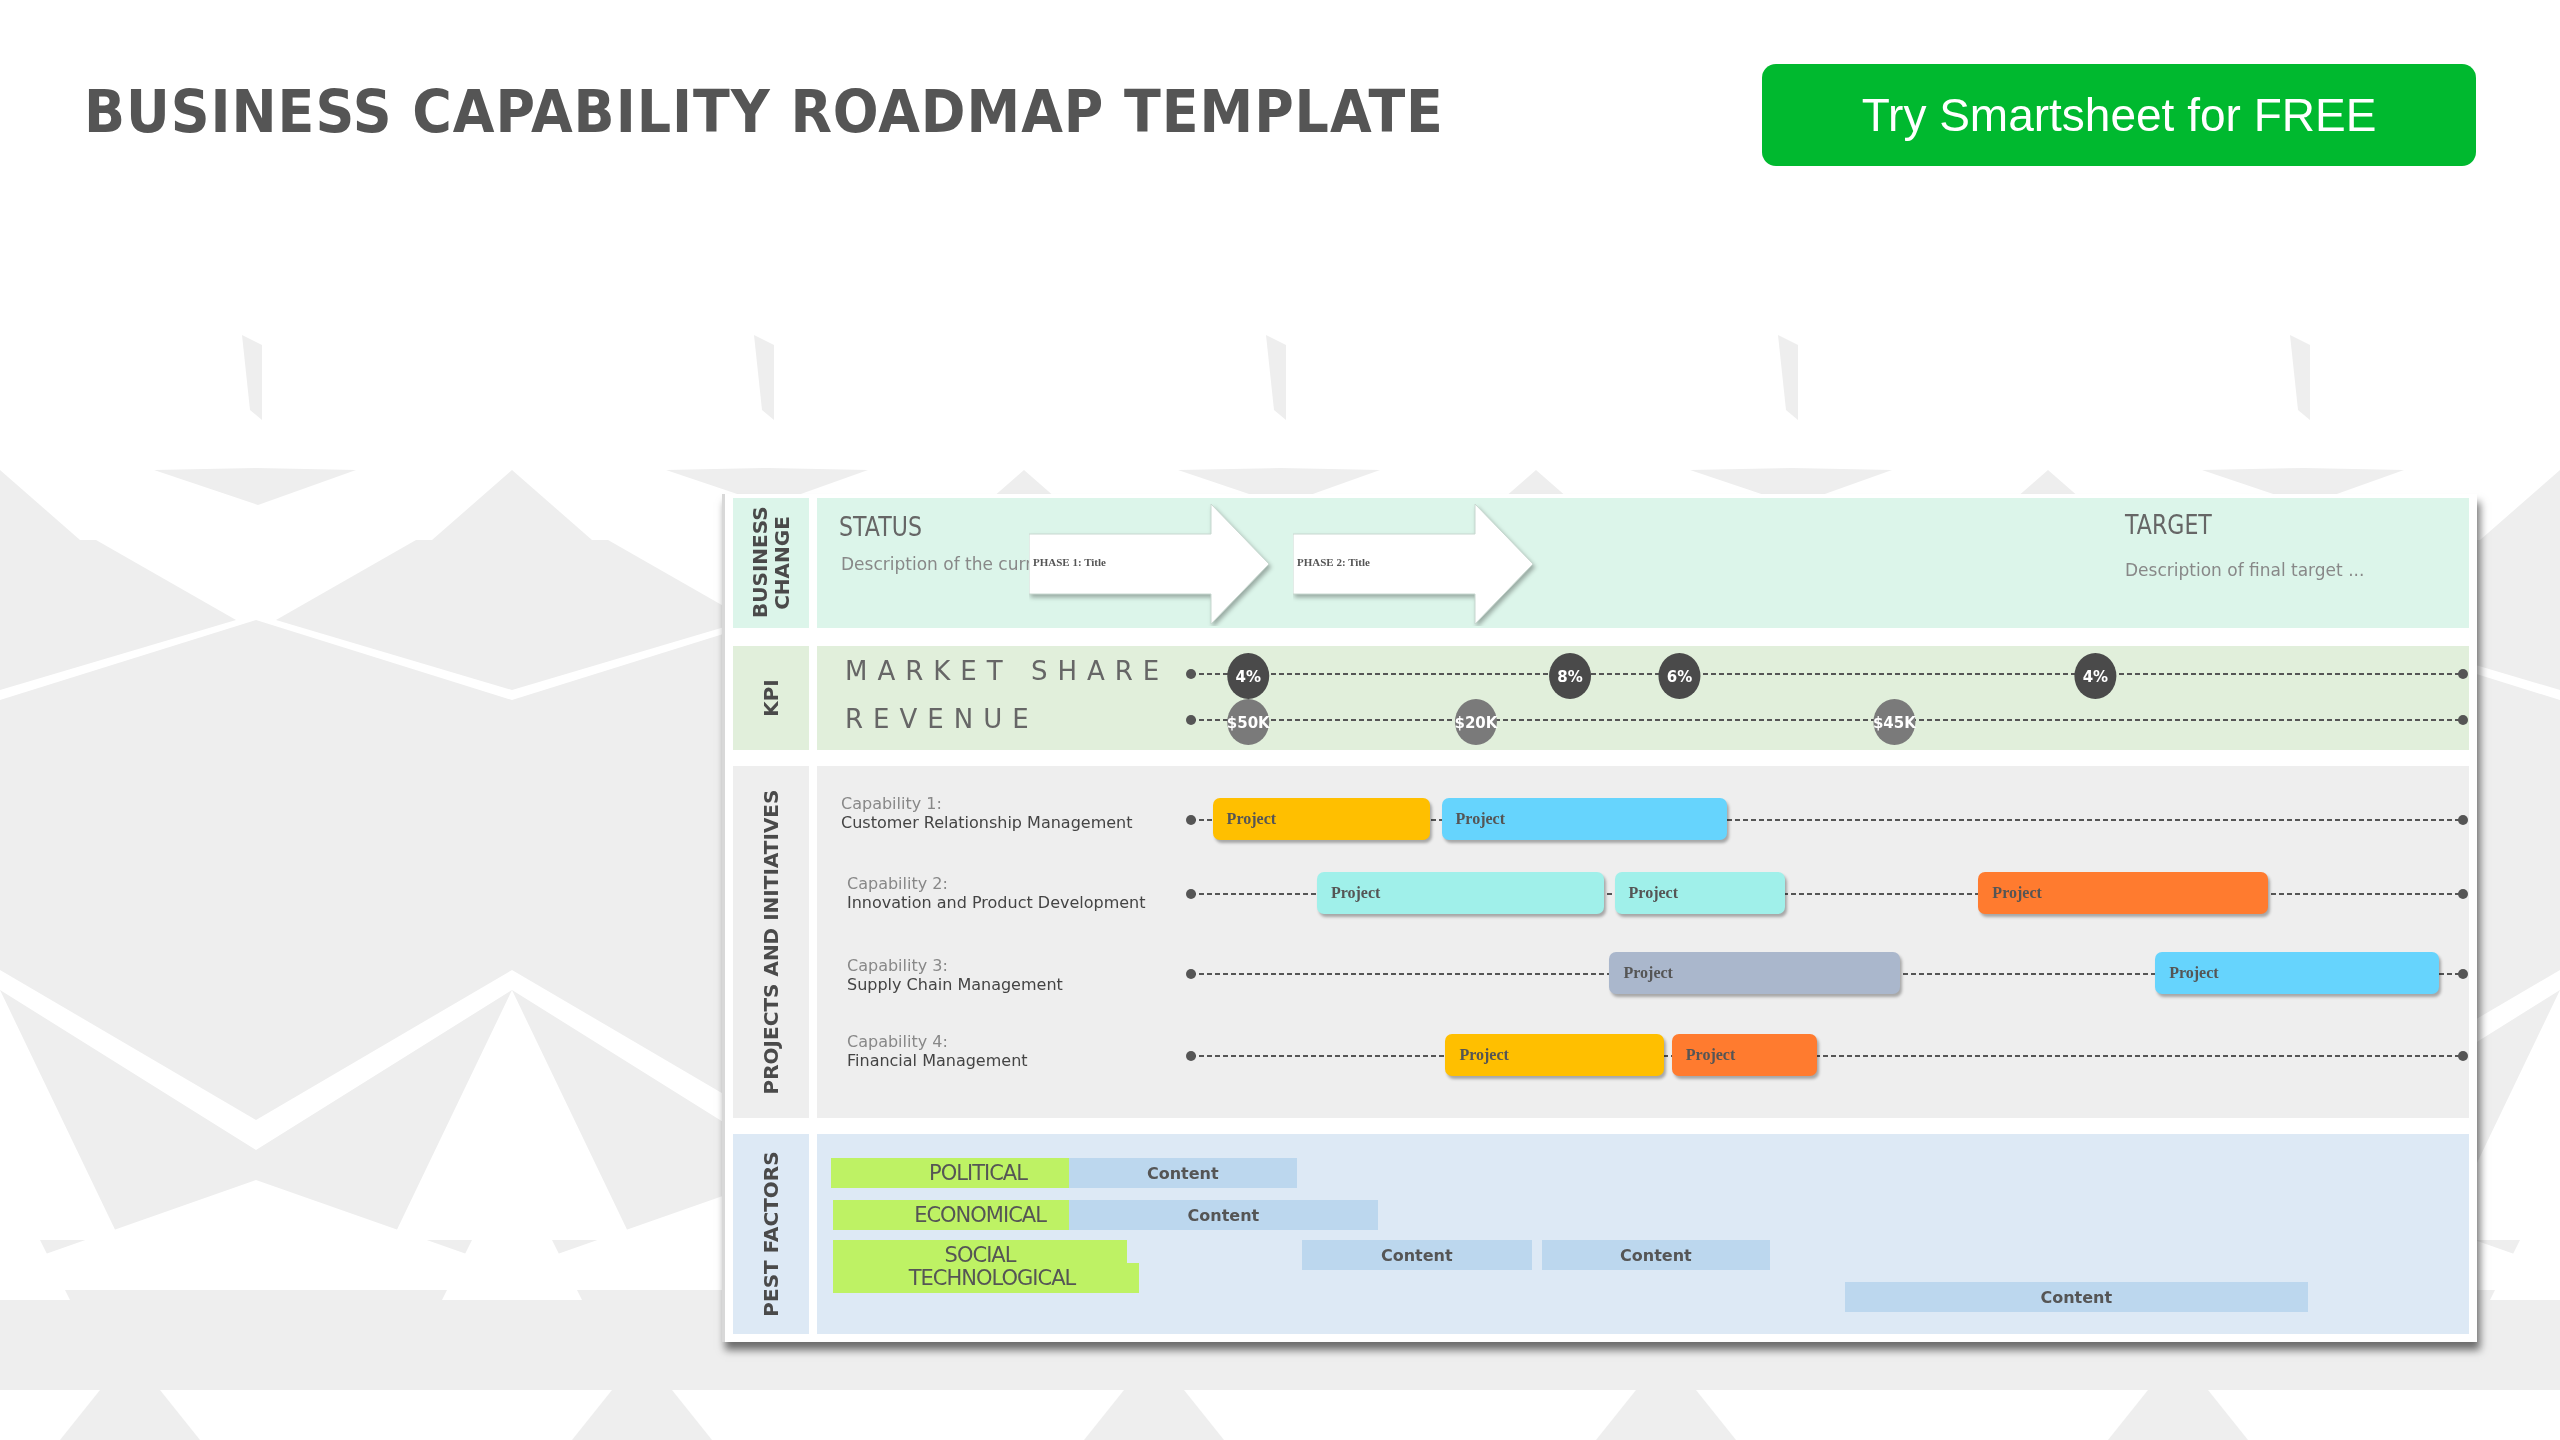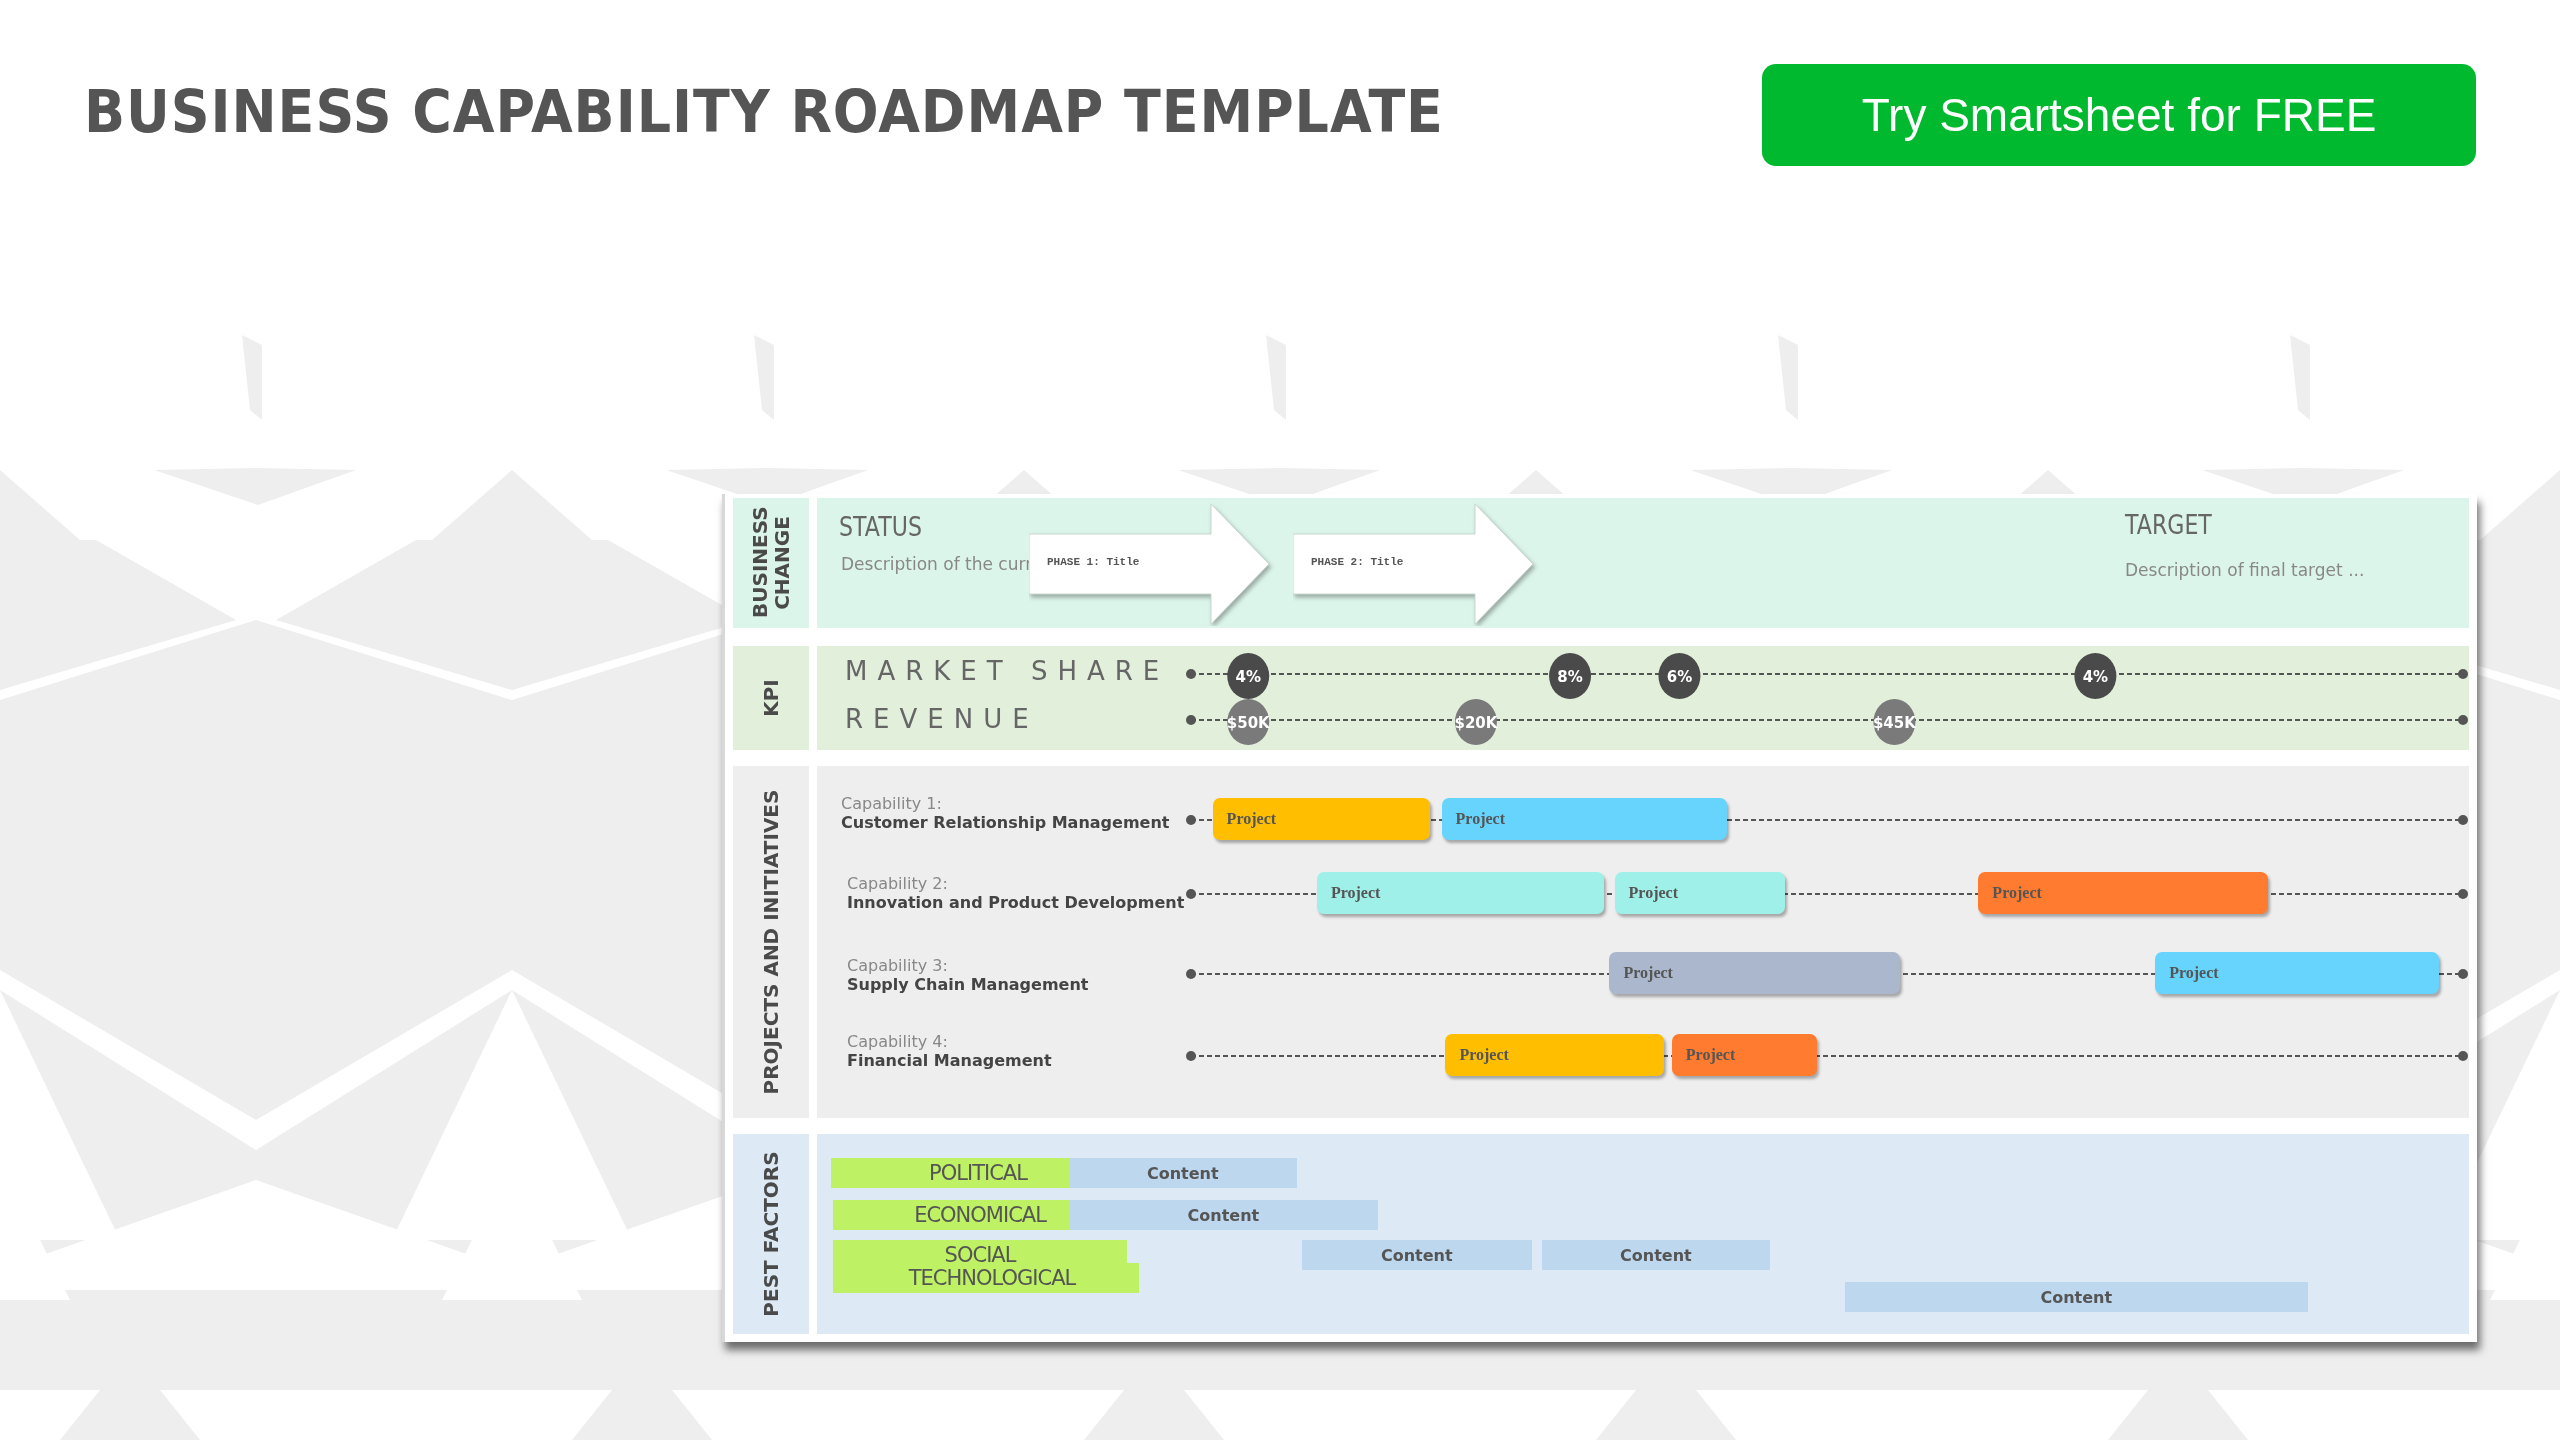--- a/index.html
+++ b/index.html
@@ -55,33 +55,33 @@
   .status-title, .target-title {
     position:absolute; font-size:26px; color:#666; font-family:"DejaVu Sans", sans-serif;
     transform:scaleX(0.85); transform-origin:left center;
   }
   .status-desc, .target-desc {
     position:absolute; font-size:17px; color:#888; font-family:"DejaVu Sans", sans-serif;
   }
   .phase-arrow { position:absolute; width:250px; height:124px; top:4px; }
   .phase-arrow svg { position:absolute; left:0; top:0; }
   .phase-label {
-    position:absolute; left:18px; top:54px; font-size:11px; font-weight:bold;
-    color:#555; font-family:Liberation Mono, monospace;
+    position:absolute; left:4px; top:54px; font-size:11px; font-weight:bold;
+    color:#555; font-family:Liberation Serif, serif;
   }
 
   .kpi-label {
     position:absolute; left:28px; font-size:26px; letter-spacing:10px; color:#666;
     font-family:"DejaVu Sans", sans-serif;
   }
   .track-svg { position:absolute; left:0; top:0; }
 
   .cap-label { position:absolute; left:28px; font-family:"DejaVu Sans", sans-serif; }
   .cap-num { font-size:16px; color:#888; display:block; }
-  .cap-name { font-size:16px; color:#444; font-weight:bold; display:block; }
+  .cap-name { font-size:16px; color:#444; font-weight:normal; display:block; }
 
   .proj {
     position:absolute; height:42px; border-radius:7px;
     box-shadow:2px 3px 3px rgba(0,0,0,0.3);
     font-family:Liberation Serif, serif; font-weight:bold; font-size:16px; color:#555;
     display:flex; align-items:center; padding-left:14px; box-sizing:border-box; cursor:pointer;
   }
 
   .pest-label {
     position:absolute; left:14px; width:294px; height:30px; background:#bef264;

